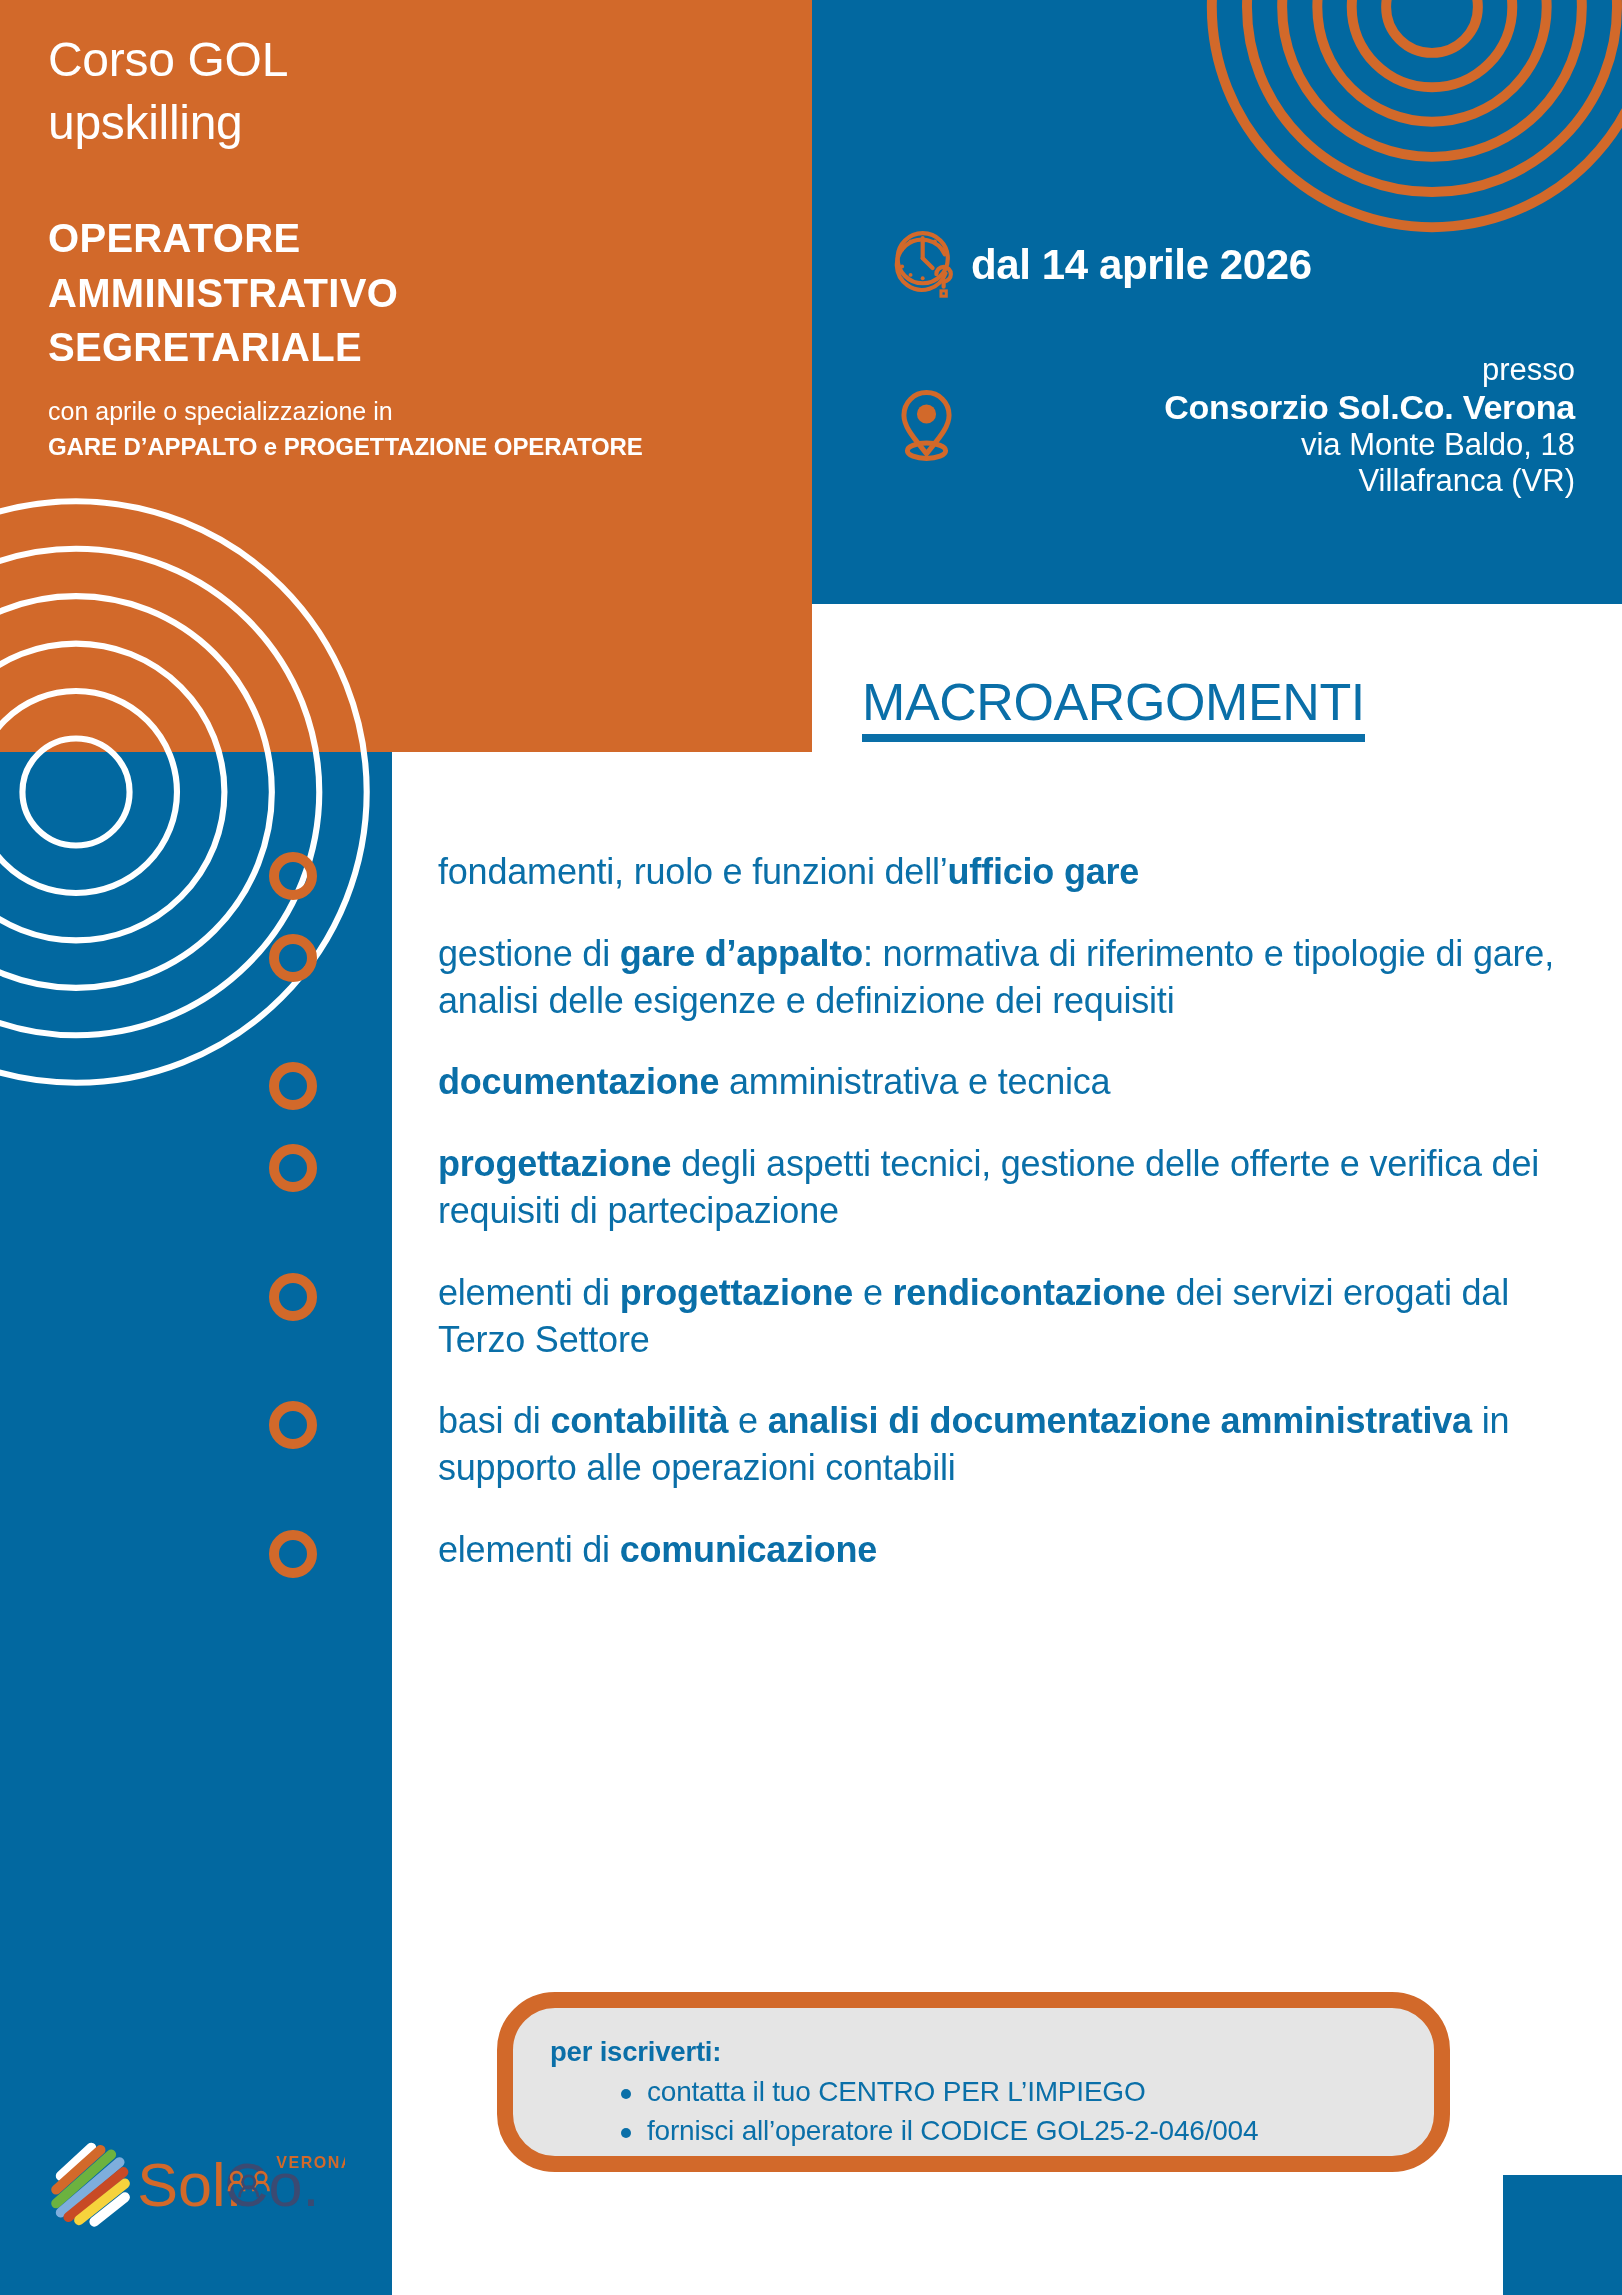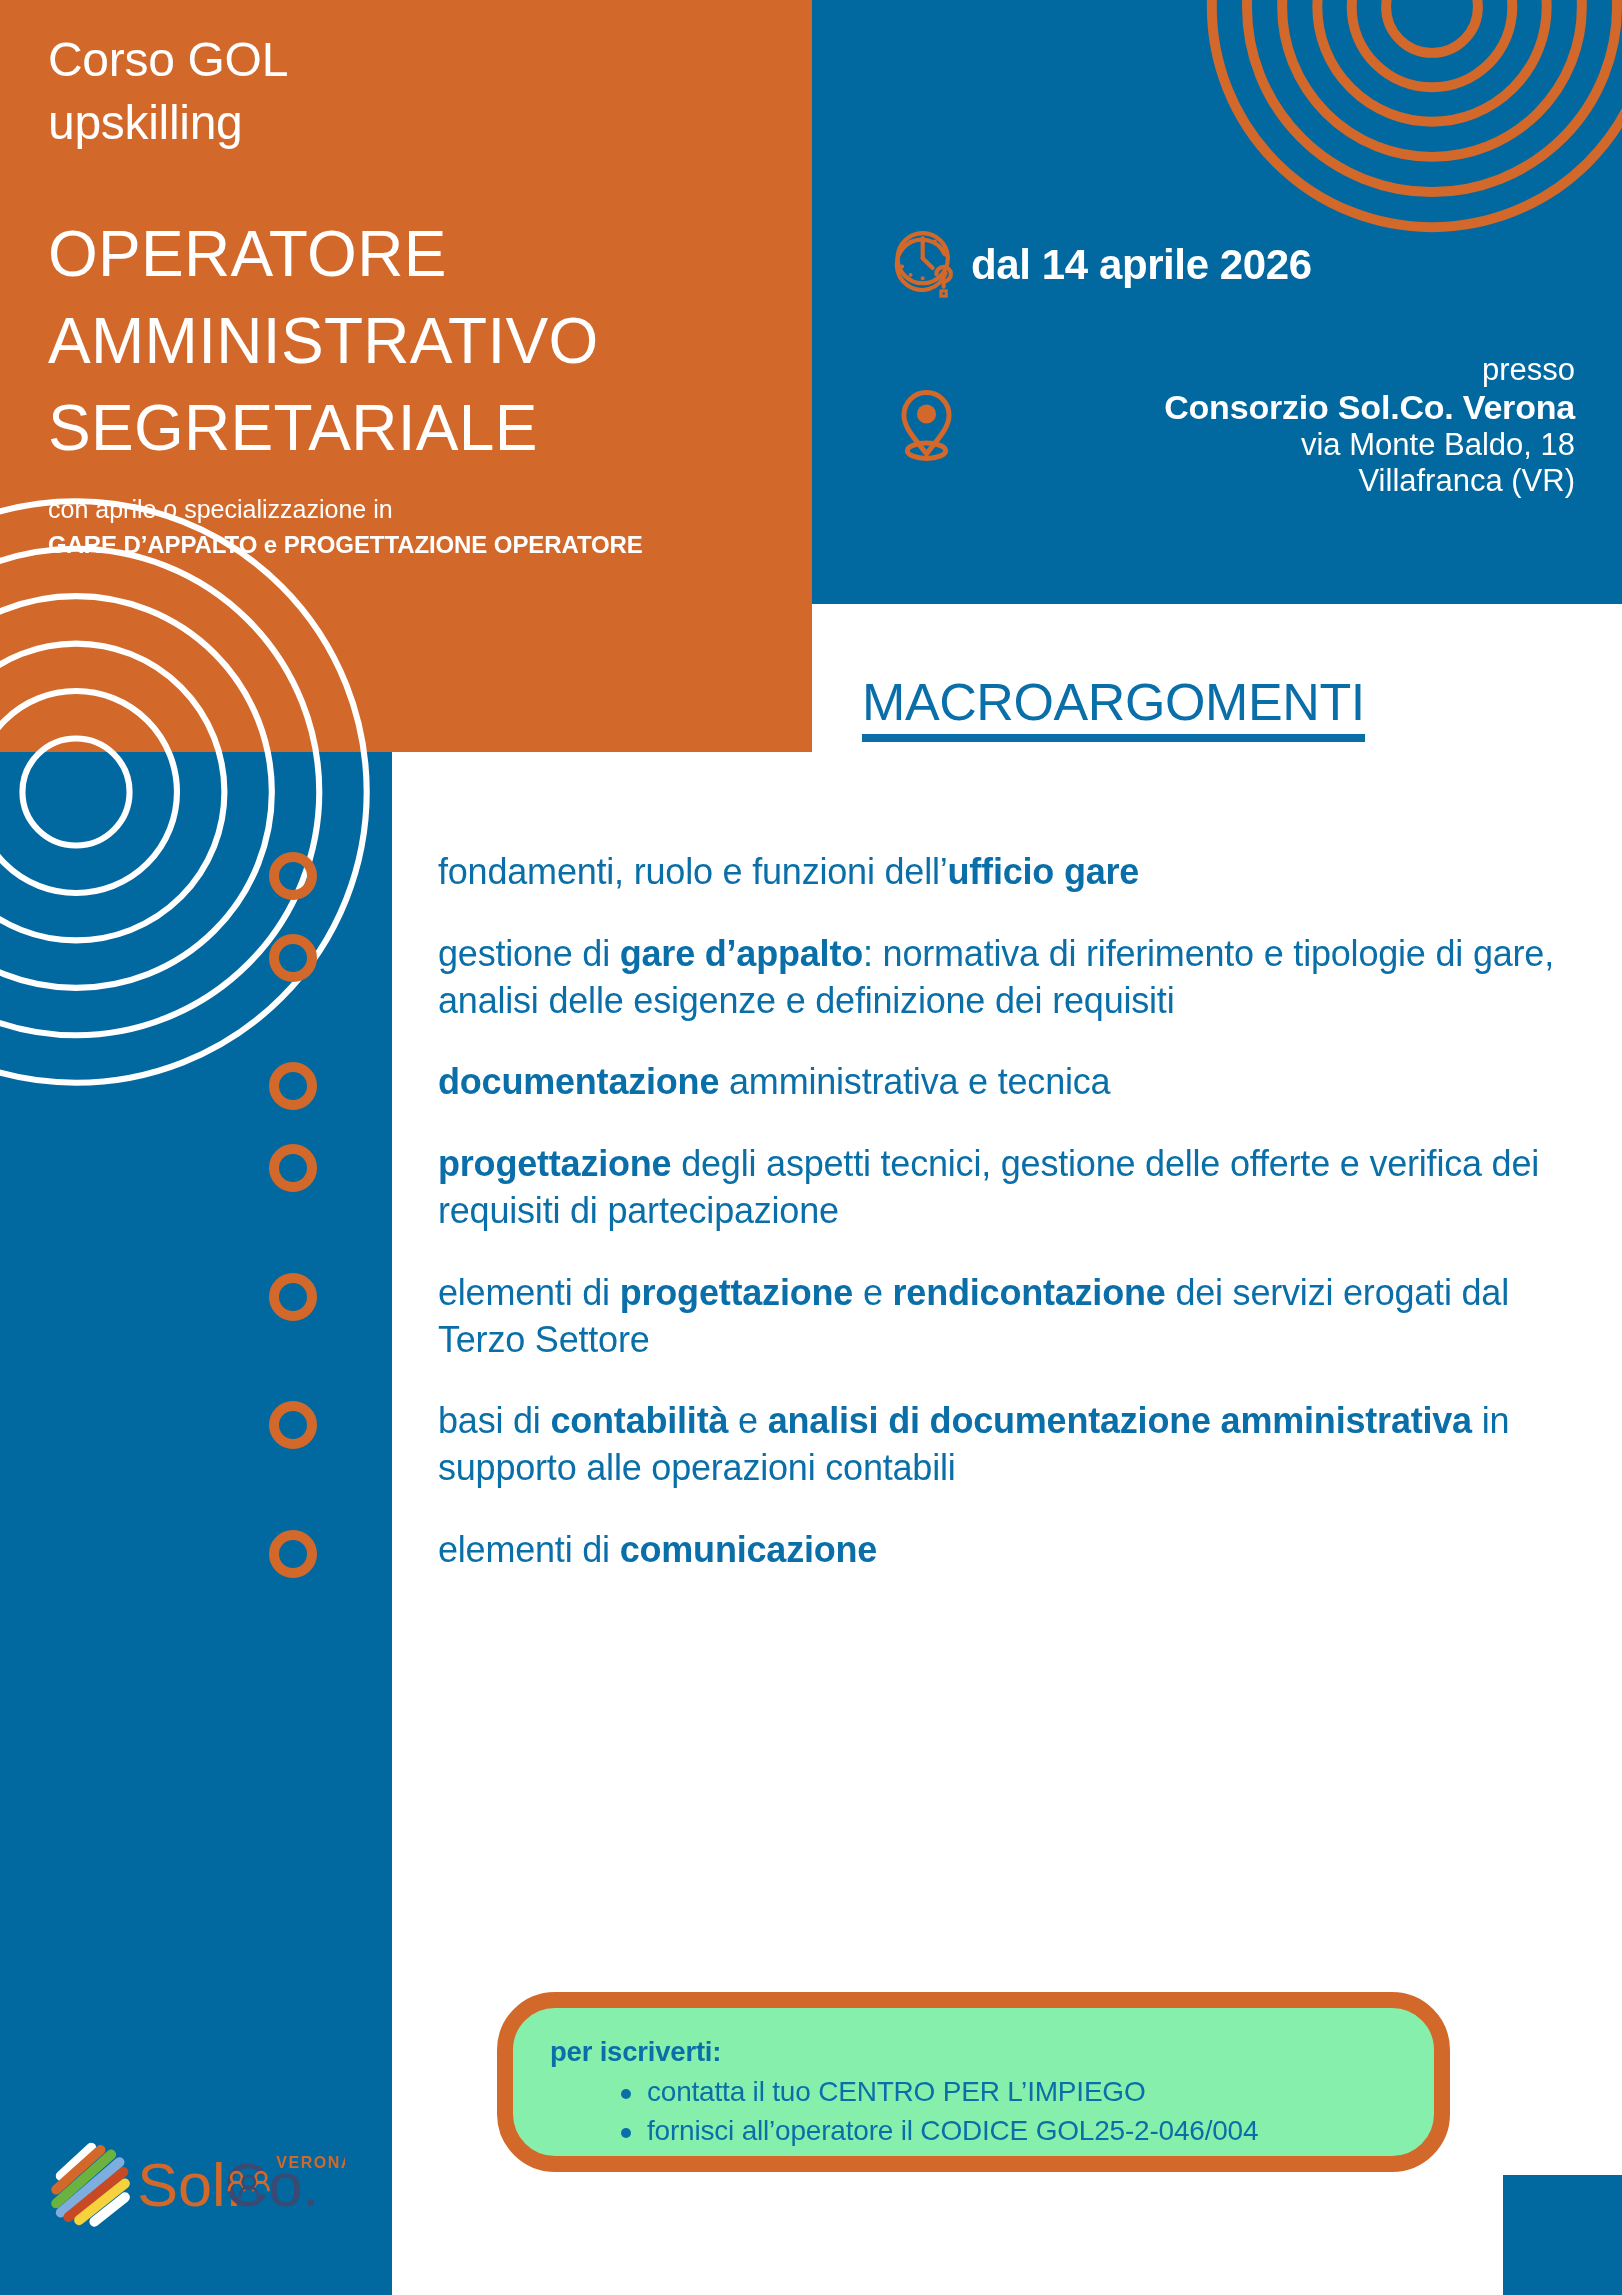--- a/index.html
+++ b/index.html
@@ -34,21 +34,21 @@
   .rings-tr{position:absolute;right:-46px;top:-230px;z-index:3;pointer-events:none;}
   .rings-left{position:absolute;left:-230px;top:486px;z-index:3;pointer-events:none;}
 
   
   .hdr-text{position:absolute;left:48px;top:27.5px;width:719px;z-index:6;color:#fff;}
   .hdr-line{
     font-size:48px;line-height:1.32;font-weight:400;letter-spacing:-0.3px;
   }
   .hdr-title{margin-top:57px;}
   .hdr-title div{
-    font-size:64px;line-height:1.36;font-weight:400;letter-spacing:0.3px;
+    font-size:40px;line-height:1.36;font-weight:700;letter-spacing:0.3px;
   }
   .hdr-sub1{margin-top:20px;font-size:25px;line-height:1.42;font-weight:400;}
   .hdr-sub2{font-size:24px;line-height:1.38;font-weight:700;letter-spacing:-0.1px;}
 
   
   .info-wrap{position:absolute;left:812px;top:0;width:811px;height:604px;z-index:6;color:#fff;}
   .row-date{position:absolute;left:70px;top:230px;display:flex;align-items:center;}
   .row-date .ic{width:89px;flex:0 0 89px;display:flex;justify-content:center;}
   .row-date .tx{font-size:42px;font-weight:700;letter-spacing:-0.4px;white-space:nowrap;}
 
@@ -78,21 +78,21 @@
   .li .txt{
     margin-left:438px;width:1125px;
     color:#0a6fa8;font-size:36px;line-height:1.30;font-weight:400;letter-spacing:-0.2px;
   }
   .li .txt b{font-weight:700;}
 
   
   .enroll{
     position:absolute;left:497px;top:1992px;width:953px;height:180px;
     border:16px solid #d2692a;border-radius:58px;box-sizing:border-box;
-    background:#86efac;z-index:7;
+    background:#e5e5e5;z-index:7;
   }
   .enroll-inner{padding:27.5px 0 0 37px;color:#0a6fa8;}
   .enroll-title{font-size:27.5px;font-weight:700;letter-spacing:-0.2px;}
   .enroll-ul{margin:4.6px 0 0 0;padding:0 0 0 54px;list-style:none;}
   .enroll-ul li{
     position:relative;font-size:28px;line-height:1.40;font-weight:400;letter-spacing:-0.2px;margin-left:43px;
   }
   .enroll-ul li::before{
     content:"";position:absolute;left:-26px;top:17px;width:10px;height:10px;
     border-radius:50%;background:#0a6fa8;

